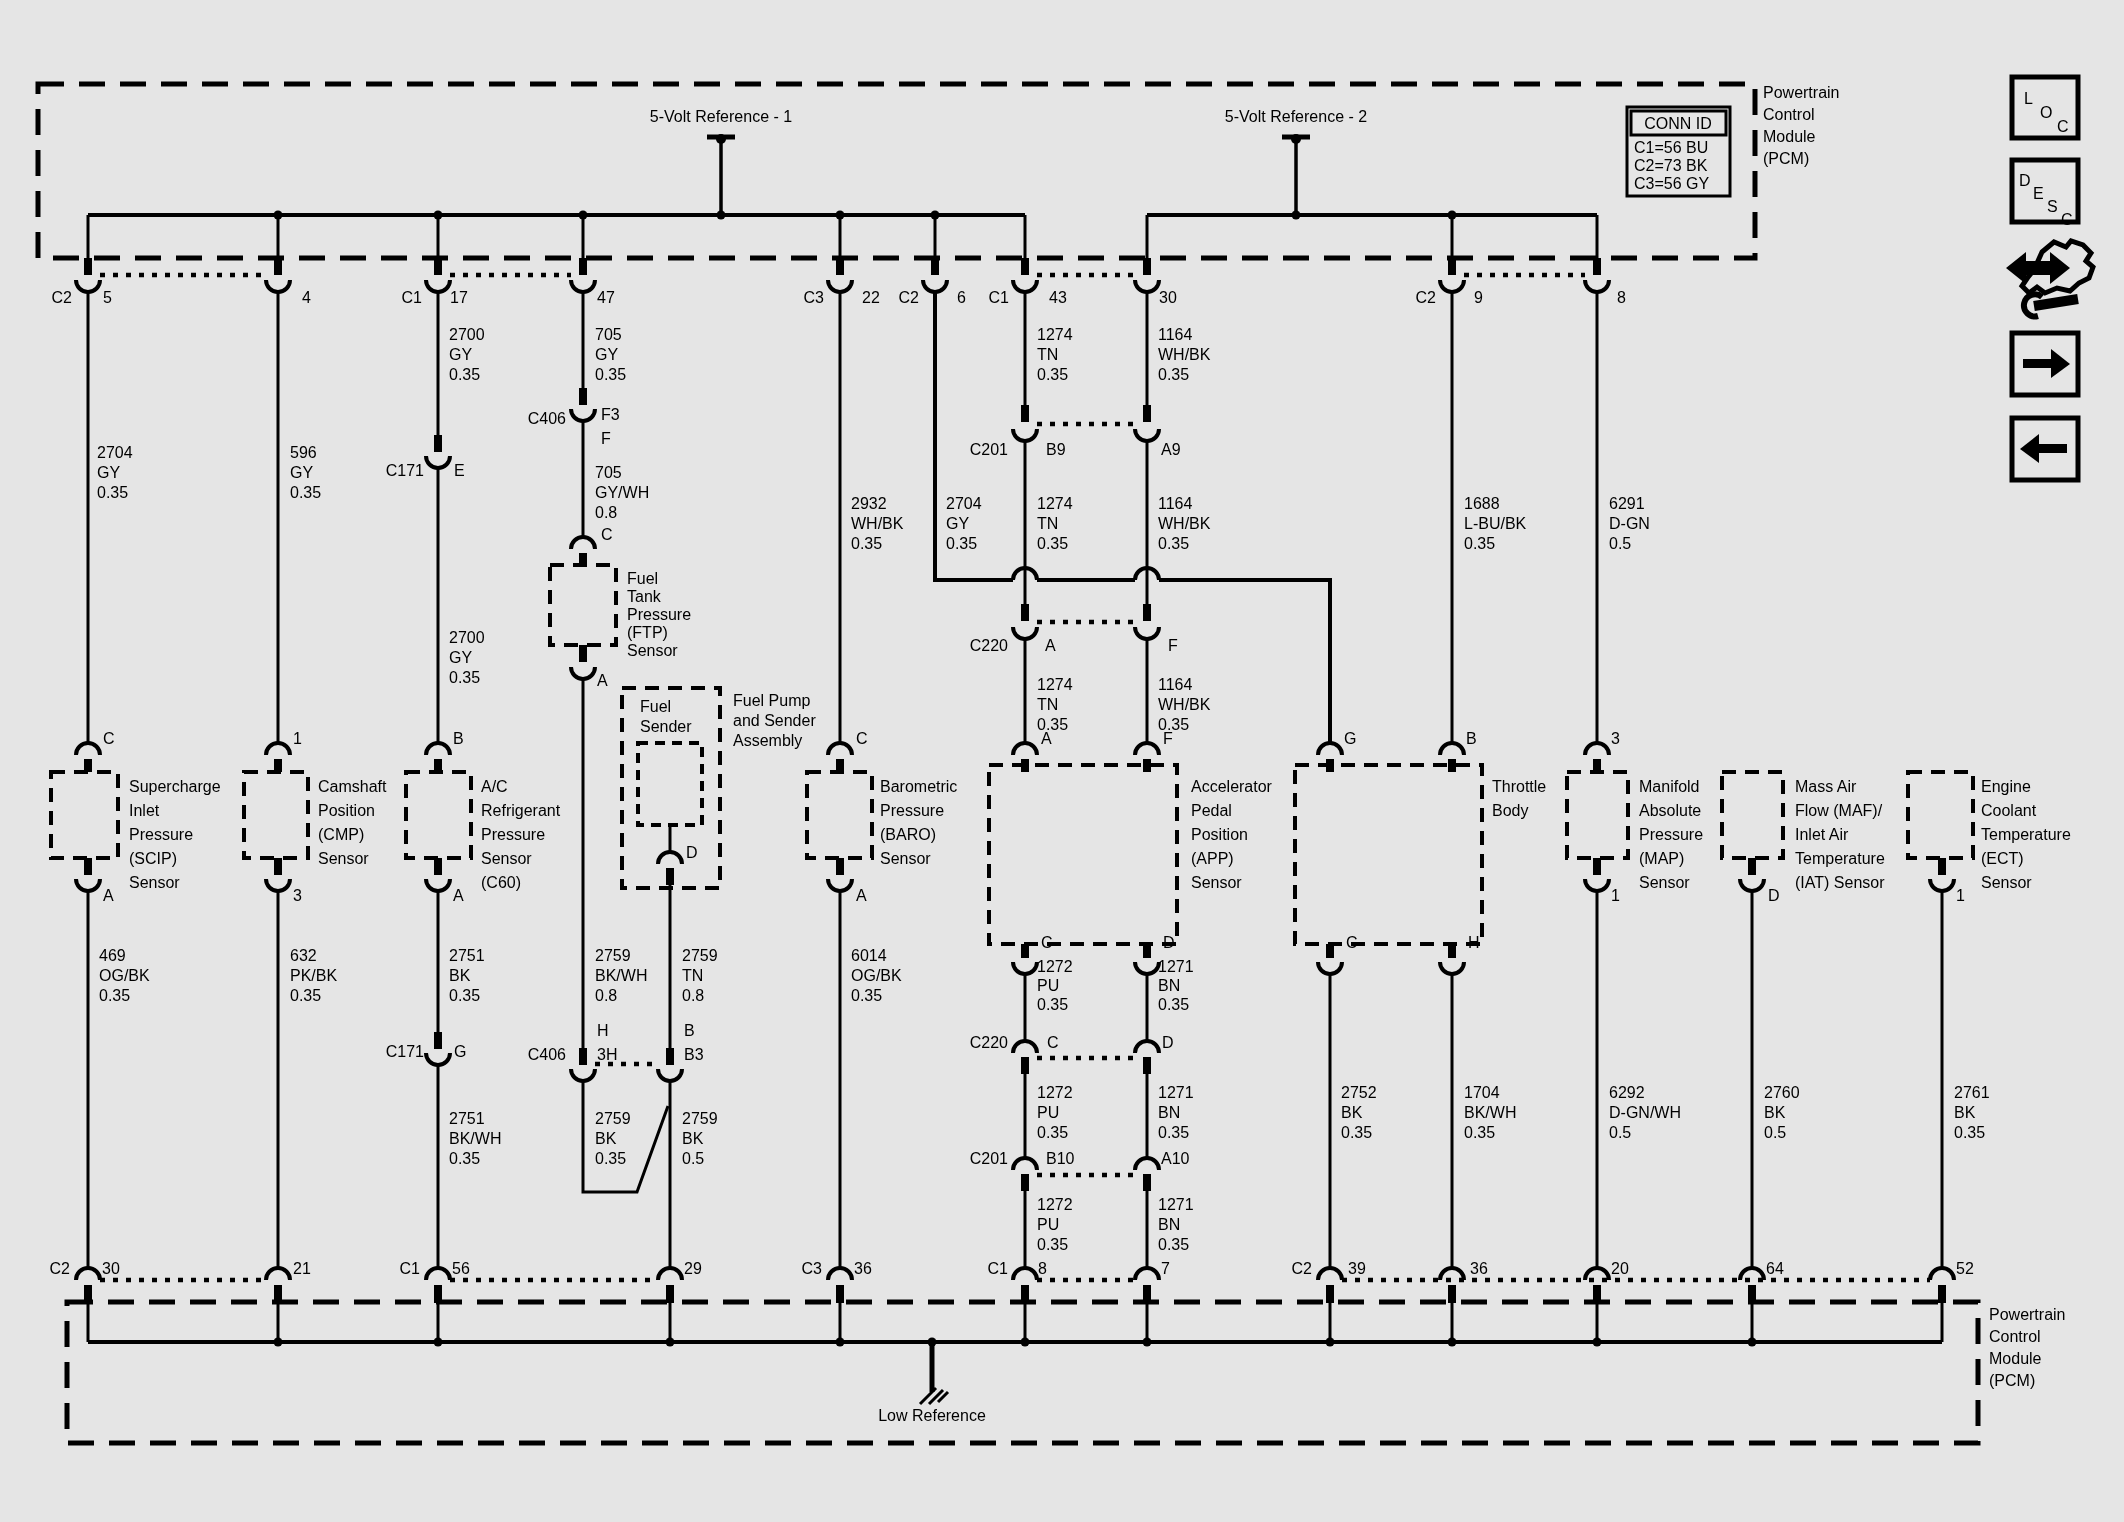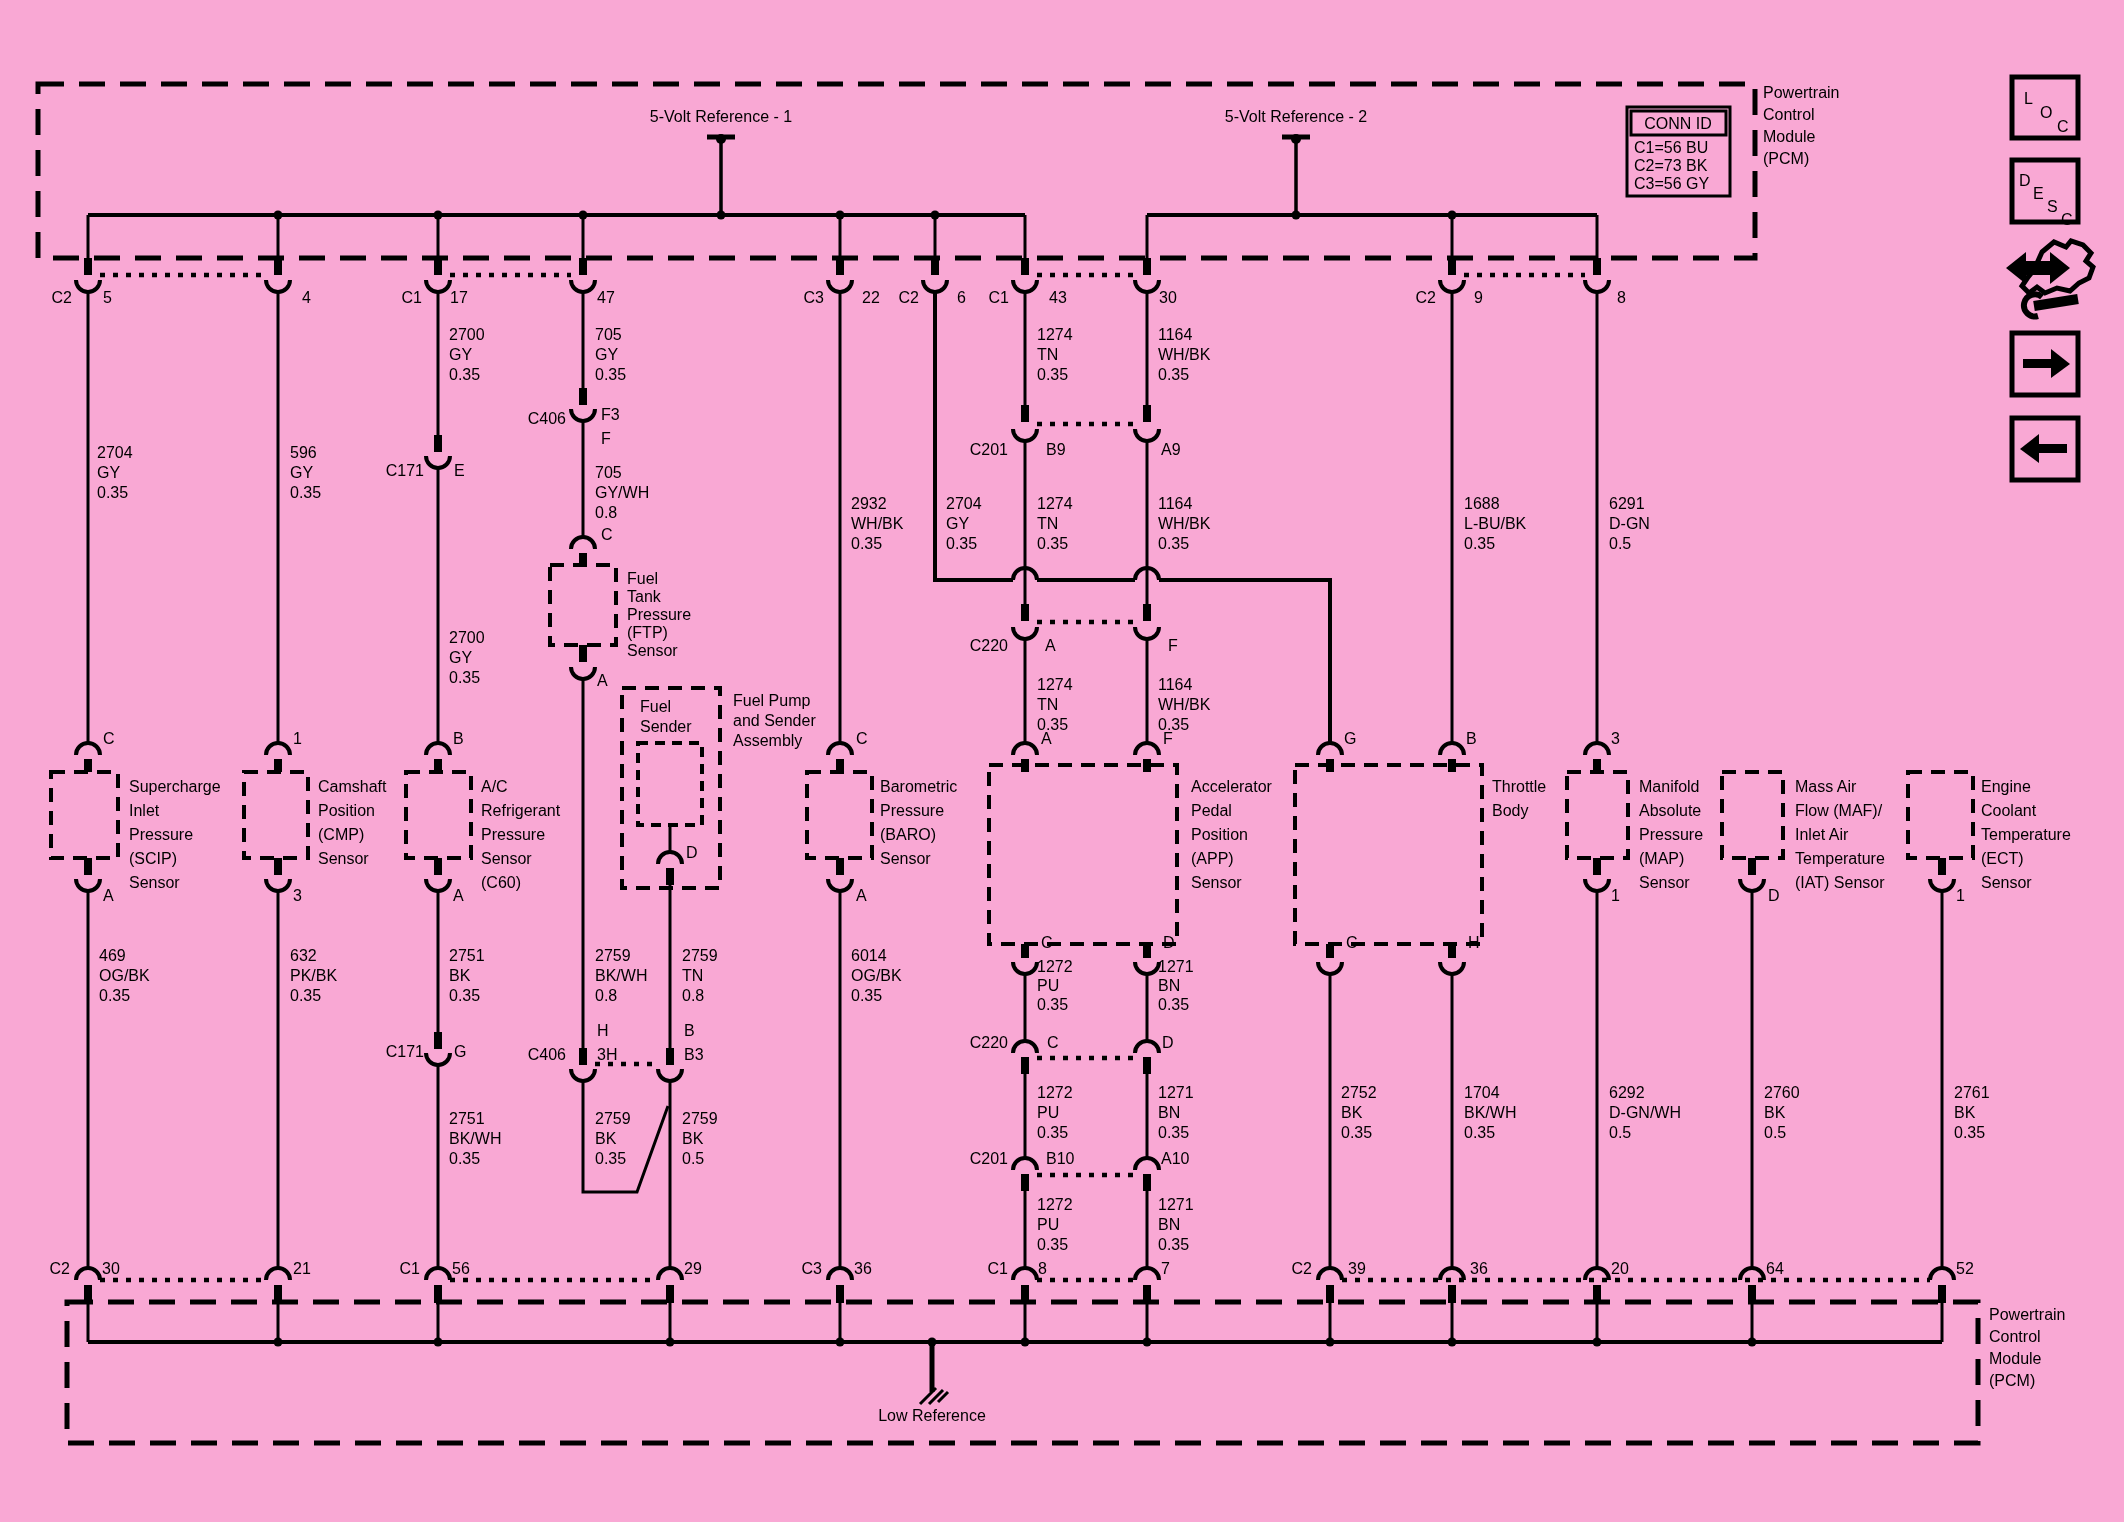--- a/index.html
+++ b/index.html
@@ -1,16 +1,16 @@
 <!DOCTYPE html>
 <html><head>
 <meta charset="utf-8">
 <style>
   html,body{margin:0;padding:0;background:#ffffff;}
-  #stage{width:2124px;height:1522px;position:relative;background:#f9a8d4;}
+  #stage{width:2124px;height:1522px;position:relative;background:#e5e5e5;}
   svg{display:block;}
   text{font-family:"Liberation Sans","DejaVu Sans",sans-serif;font-size:16px;fill:#000;}
 </style>
 </head>
 <body>
 
 <div id="stage">
   <svg id="diagram" width="2124" height="1522" viewBox="0 0 2124 1522" xmlns="http://www.w3.org/2000/svg">
       <rect x="38" y="84" width="1717" height="174" fill="none" stroke="#000000" stroke-width="5" stroke-dasharray="26 15"></rect>
       <g>

